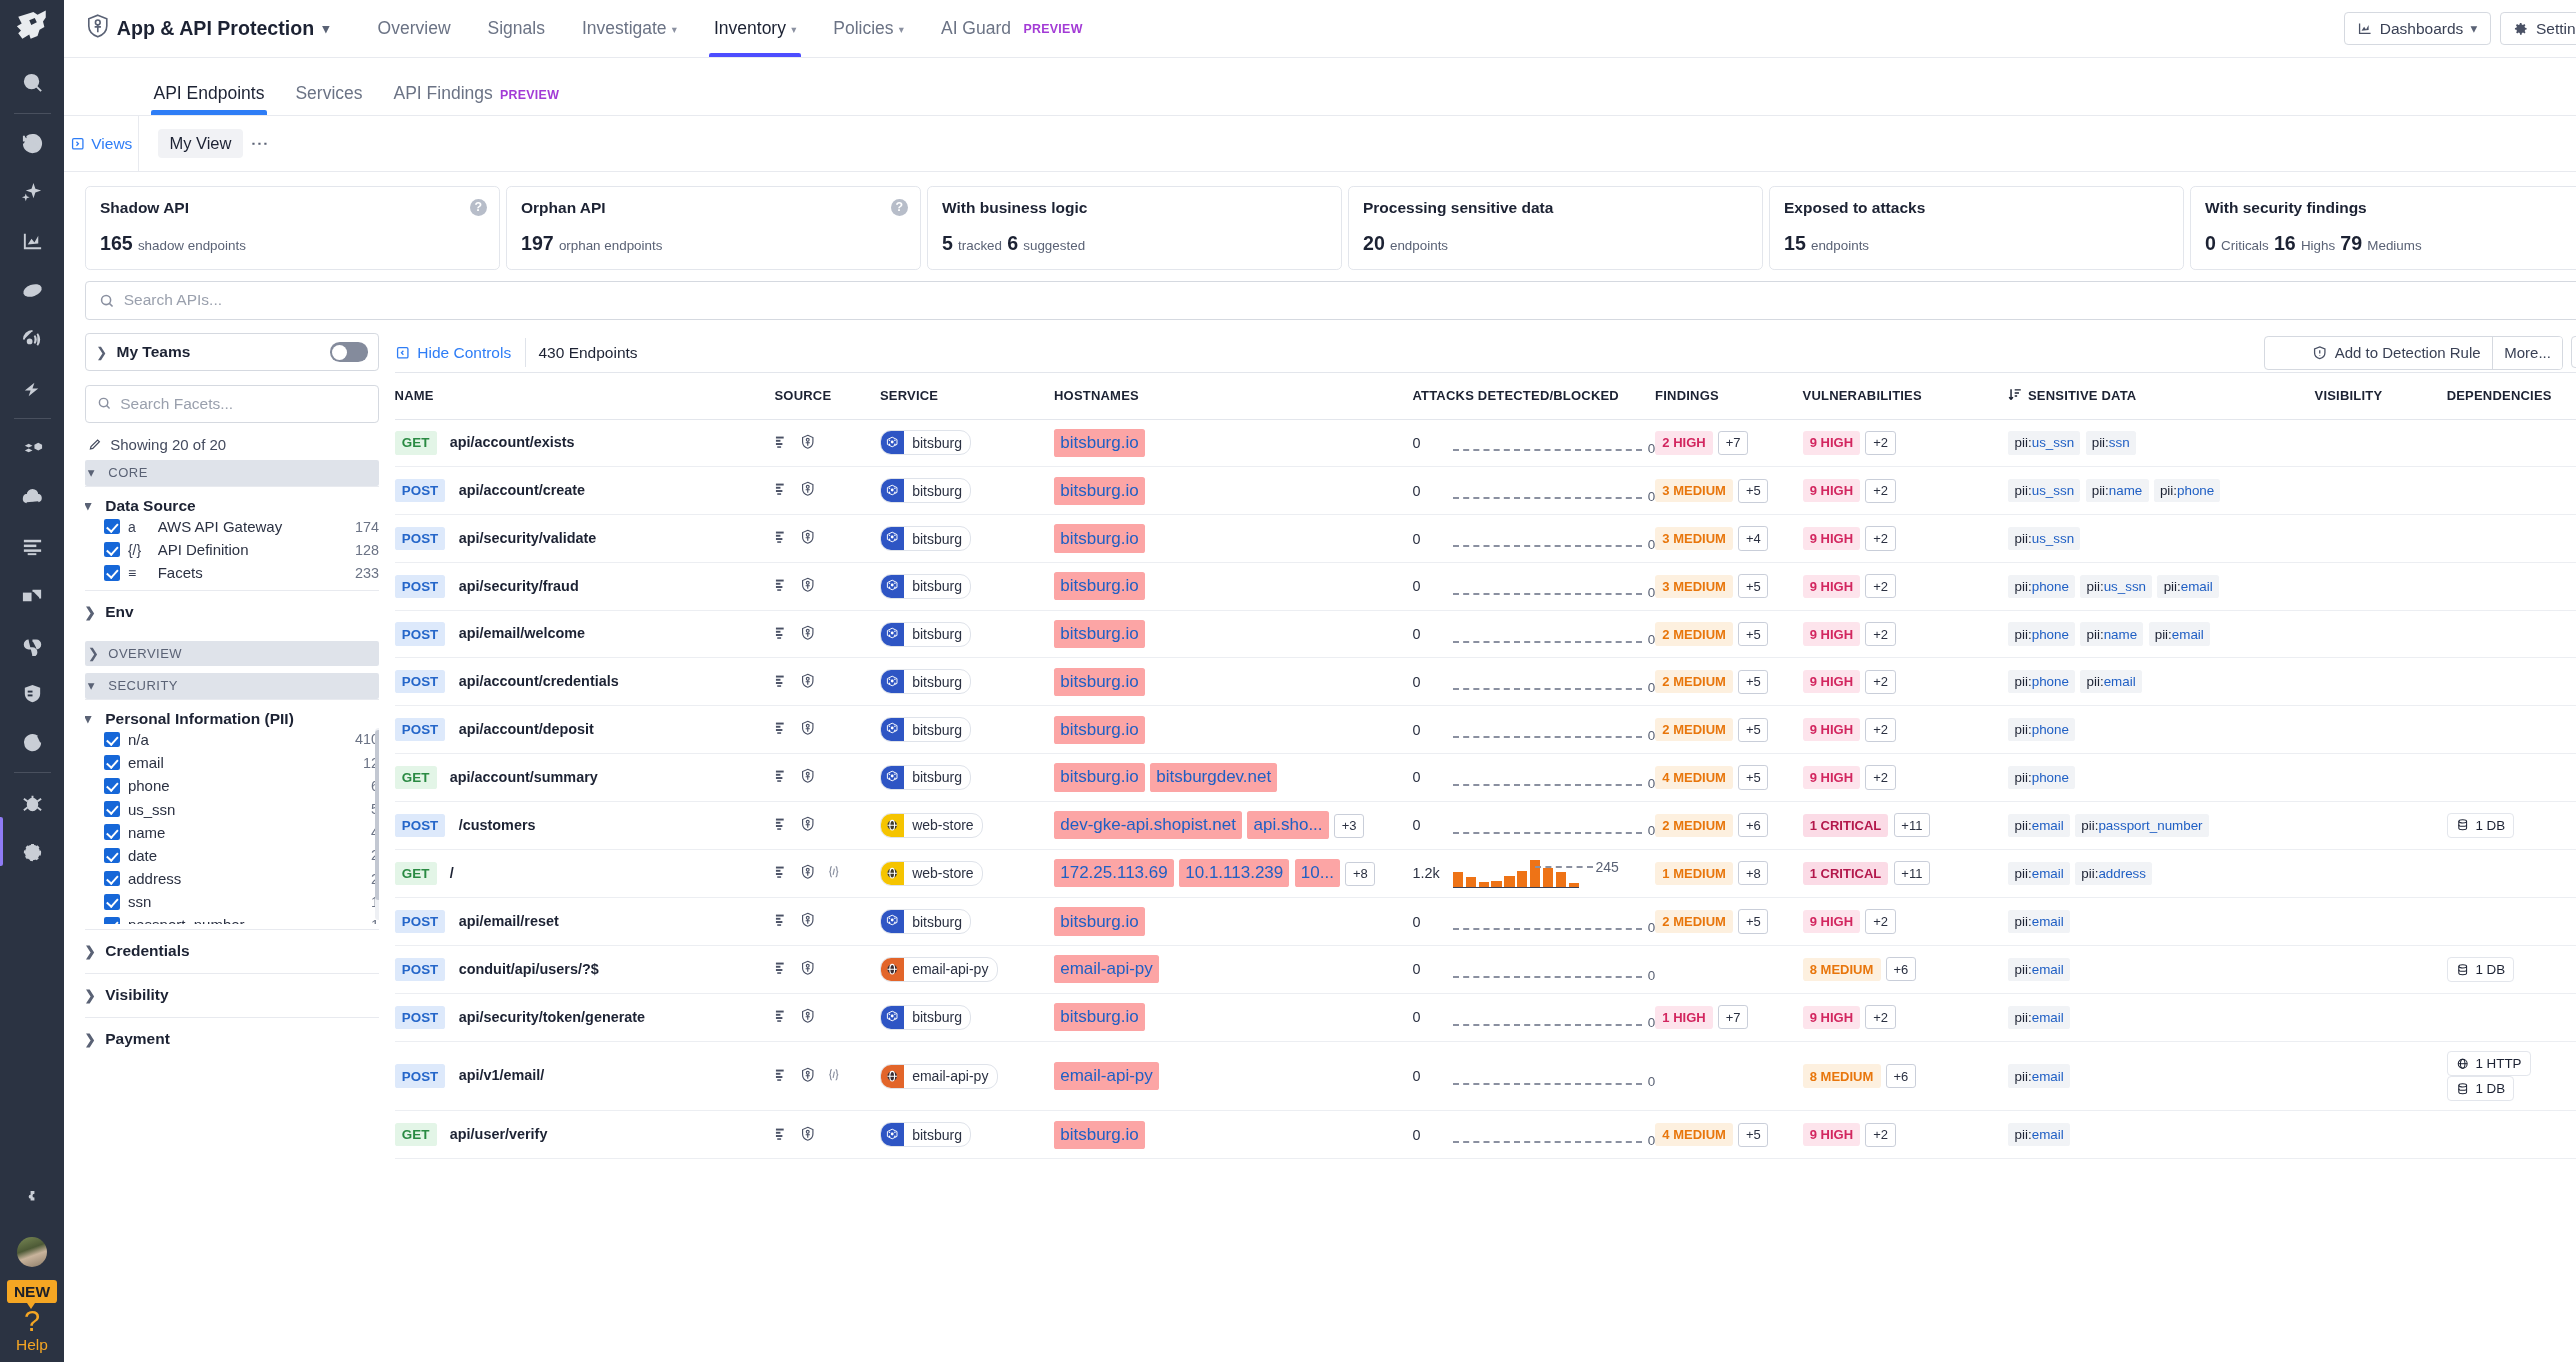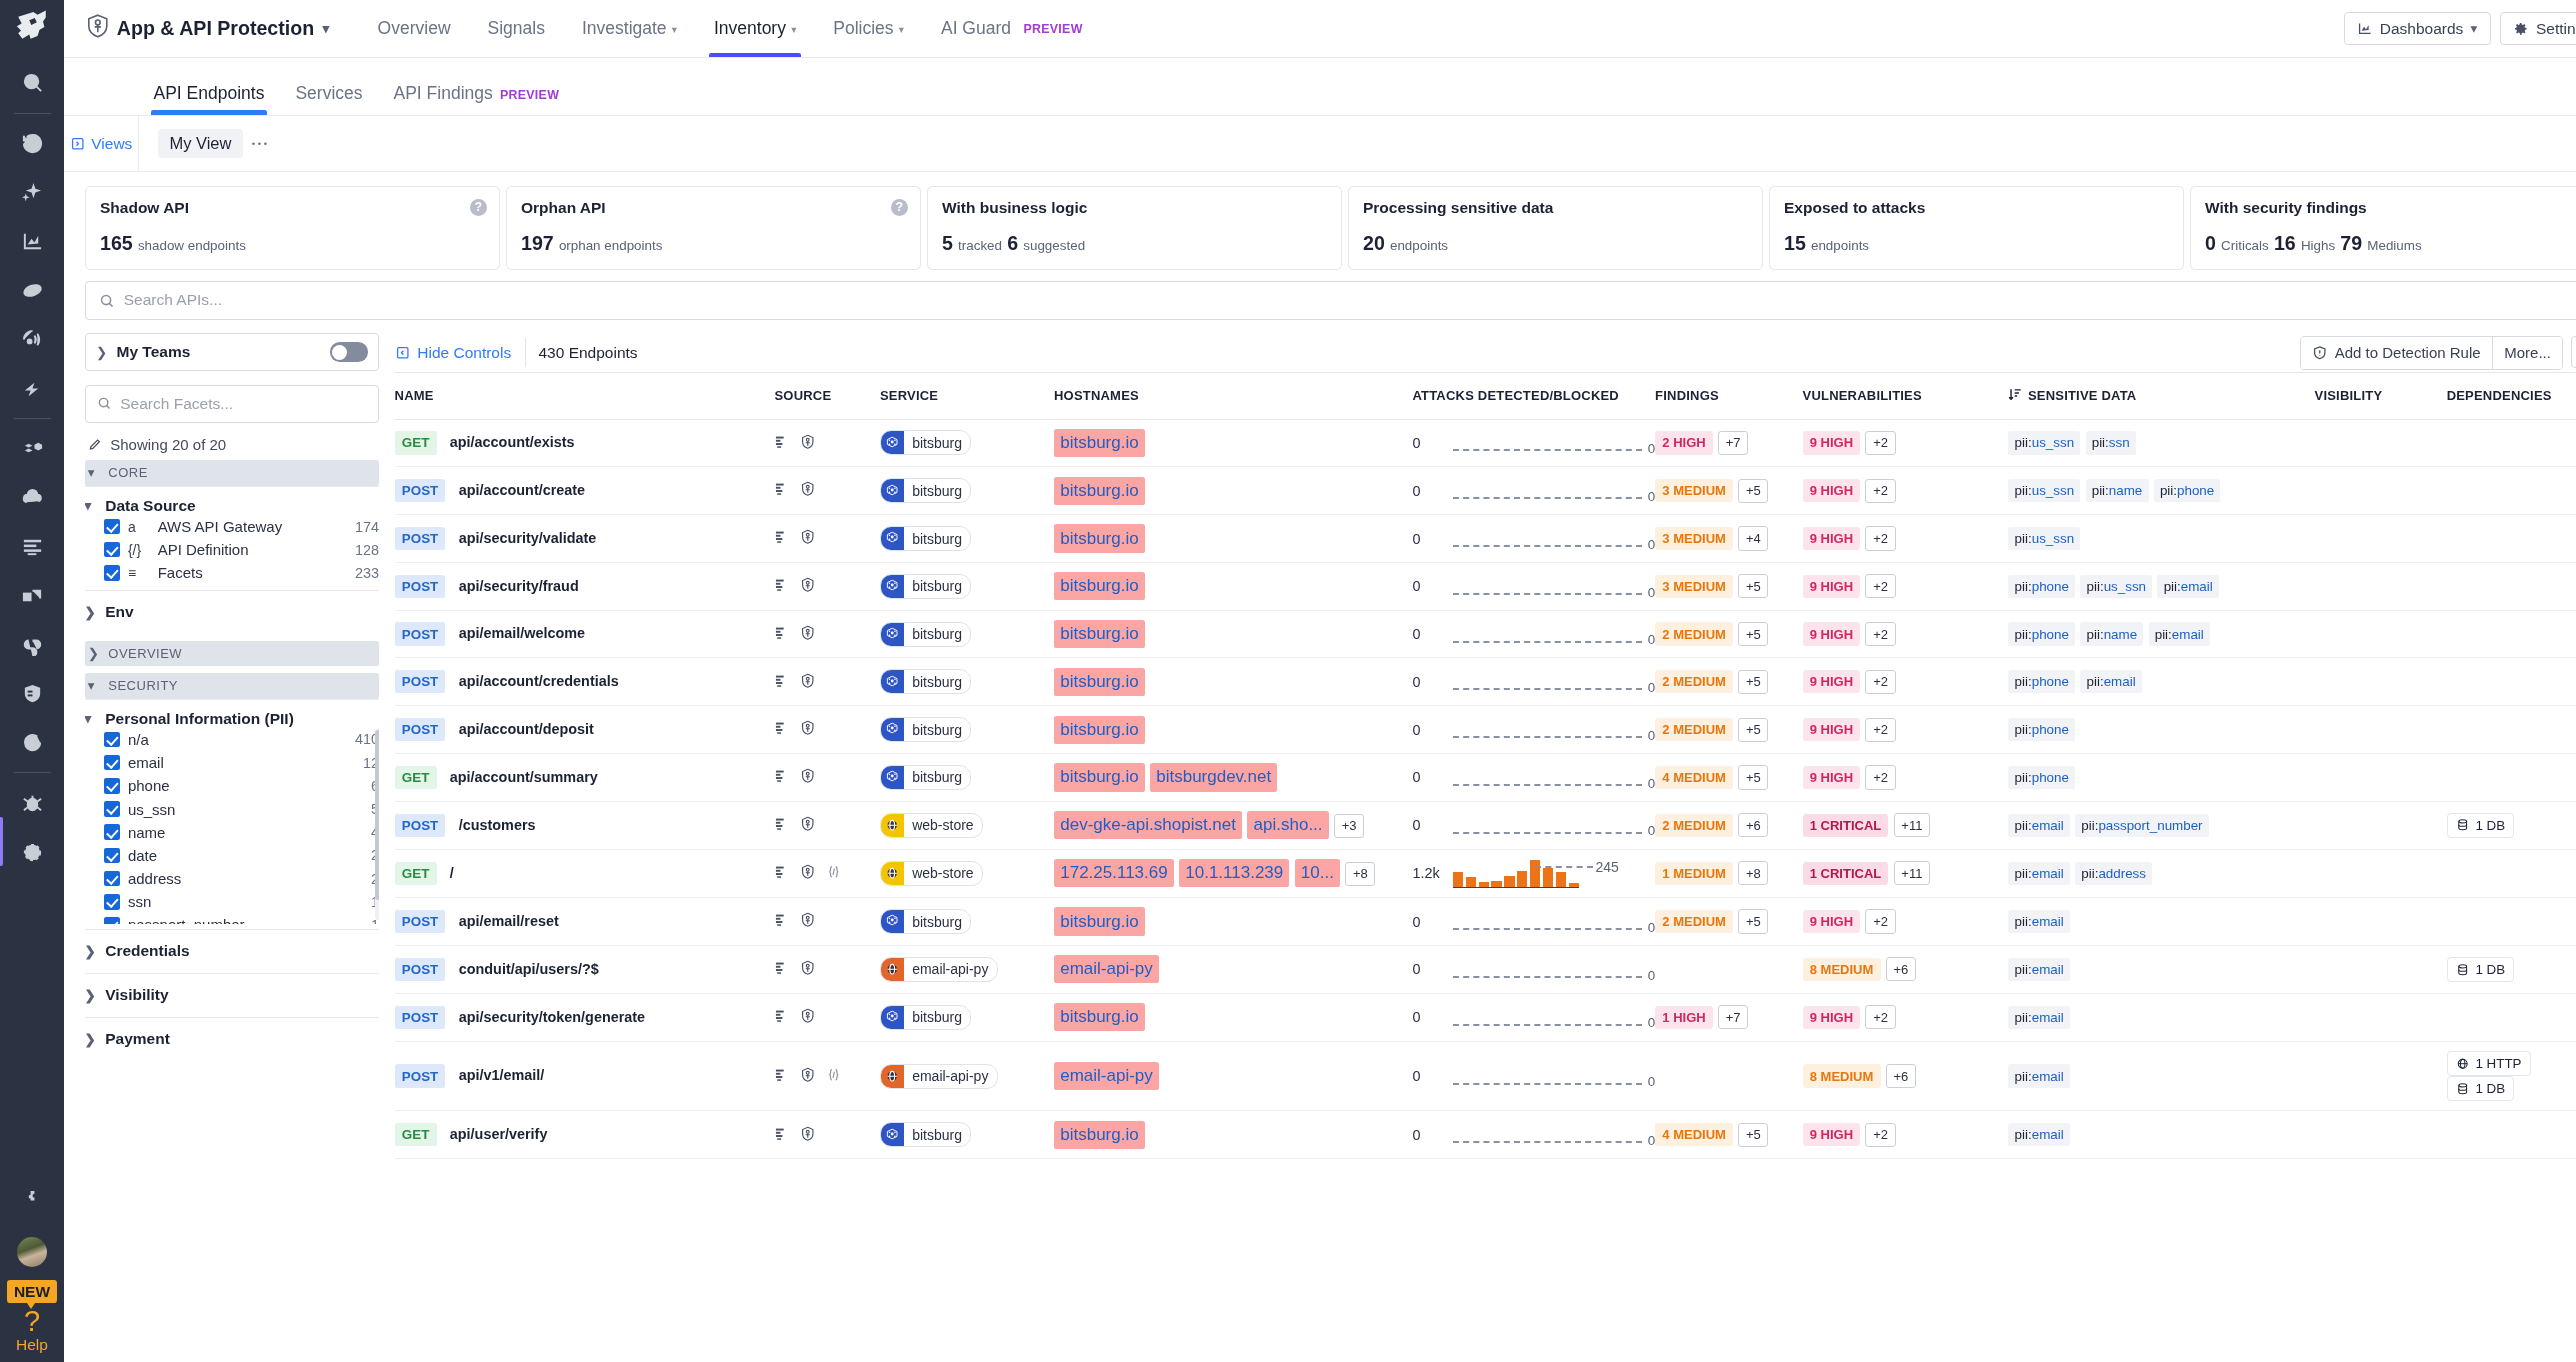--- a/index.html
+++ b/index.html
@@ -112,21 +112,21 @@
   .pii-track{ position:absolute; right:-3.1px; top:0; width:7.2px; height:192px; background:#eef0f4; border-radius:3.6px;}
 
   
   .tablewrap { flex:1; min-width:0; display:flex; flex-direction:column; padding-right:20.6px;}
   .tbar { height:39px; display:flex; align-items:center; gap:13.4px; }
   .hide-ctrl { display:flex; align-items:center; gap:7.2px; color:#2e7df6; font-size:15.5px; cursor:pointer;}
   .hide-ctrl svg{width:15.5px;height:15.5px;stroke:#2e7df6;fill:none;stroke-width:2;}
   .tbar-div { width:0.5px; height:29px; background:#dfe3ea; }
   .ep-count { font-size:15.5px; color:#1c2233; }
   .tbar-right { margin-left:auto; display:flex; gap:8.2px; }
-  .btn-group { display:flex; border:0.5px solid #d5d9e0; border-radius:4.1px; overflow:hidden; }
+  .btn-group { display:flex; border:0.5px solid #d5d9e0; border-radius:4.1px; overflow:hidden;padding-left:36px; }
   .btn-group > div { height:32px; display:flex; align-items:center; gap:7.2px; padding:0 11.3px; font-size:15px; color:#3a4155; background:#fff; cursor:pointer;}
   .btn-group > div + div { border-left:0.5px solid #d5d9e0; }
   .btn-group svg{width:15.5px;height:15.5px;stroke:#4a5165;fill:none;stroke-width:2;}
   .gear-btn { border:0.5px solid #d5d9e0;border-radius:4.1px;width:34px;height:32px;display:flex;align-items:center;justify-content:center;cursor:pointer;}
 
   table { width:100%; border-collapse:collapse; table-layout:fixed; }
   thead th { font-size:13px; color:#1c2233; text-align:left; font-weight:bold; letter-spacing:0.2px;
              padding: 13.4px 0; border-top:0.5px solid #e3e6ec; border-bottom:0.5px solid #e3e6ec; vertical-align:middle;}
   tbody td { padding: 9.3px 0; border-bottom:0.5px solid #eceef2; font-size:14.4px; vertical-align:middle; }
   .c-name{width:371px;} .c-src{width:103px;} .c-svc{width:170px;} .c-host{width:350px;}

